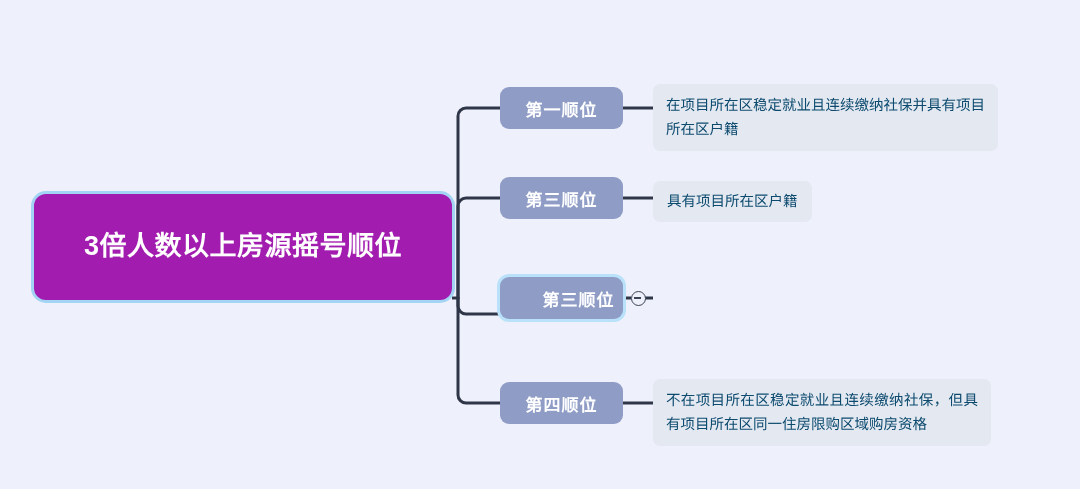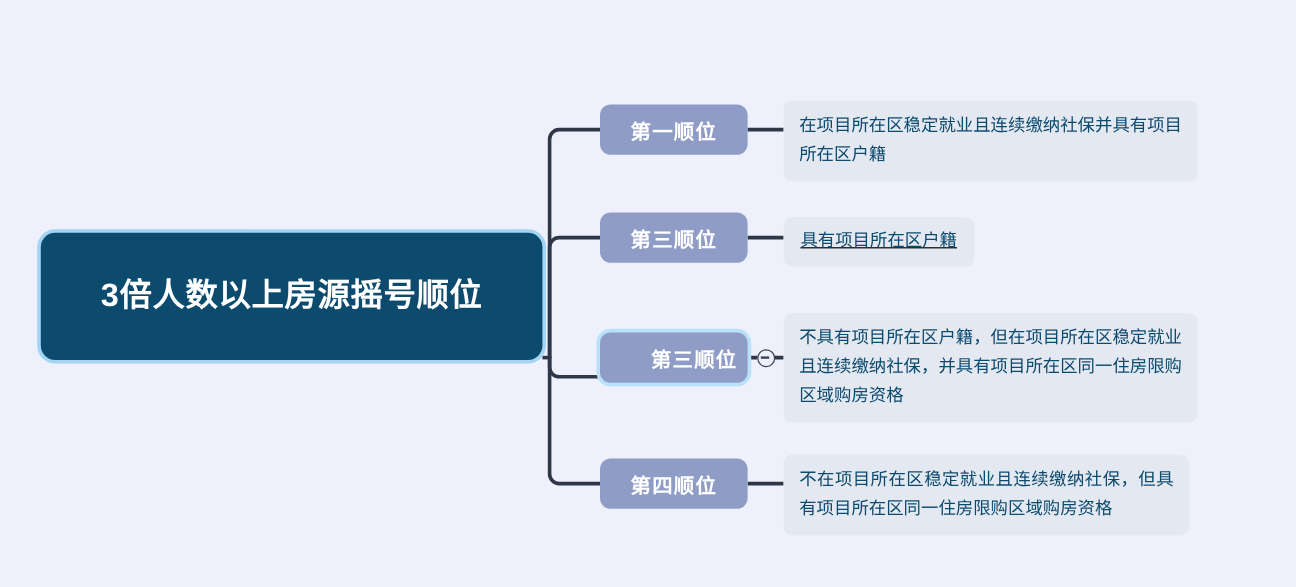--- a/index.html
+++ b/index.html
@@ -33,21 +33,21 @@
   }
 
   
   #root-node {
     position: absolute;
     left: 34px;
     top: 194px;
     width: 418px;
     height: 106px;
     box-sizing: border-box;
-    background: #0c4a6e;
+    background: #a21caf;
     border-radius: 12px;
     display: flex;
     align-items: center;
     justify-content: center;
     box-shadow: 0 0 0 3px #a3d4f4;
     z-index: 4;
   }
   #root-node .root-text {
     color: #ffffff;
     font-size: 27px;
@@ -98,21 +98,20 @@
   .desc-panel .desc-text {
     display: block;
     color: #0c4a6e;
     font-size: 14.5px;
     line-height: 1.66;
     text-align: justify;
     word-break: break-all;
   }
   .desc-panel.fit {
     padding: 8px 14px 9px 14px;
-    text-decoration: underline;
   }
   .desc-panel.fit .desc-text {
     white-space: nowrap;
   }
 
   
   .collapse-toggle {
     position: absolute;
     width: 15px;
     height: 15px;
@@ -169,23 +168,20 @@
     <span class="branch-text">第三顺位</span>
   </div>
   <div class="desc-panel fit" style="top:181px">
     <span class="desc-text">具有项目所在区户籍</span>
   </div>
 
   <div class="branch-node selected" style="top:277px">
     <span class="branch-text">第三顺位</span>
   </div>
   <div class="collapse-toggle" style="left:630.5px; top:290.5px"></div>
-  <div class="desc-panel" style="top:261px; width:345px">
-    <span class="desc-text">不具有项目所在区户籍，但在项目所在区稳定就业且连续缴纳社保，并具有项目所在区同一住房限购区域购房资格</span>
-  </div>
 
   <div class="branch-node" style="top:382px">
     <span class="branch-text">第四顺位</span>
   </div>
   <div class="desc-panel" style="top:379px; width:338px">
     <span class="desc-text">不在项目所在区稳定就业且连续缴纳社保，但具有项目所在区同一住房限购区域购房资格</span>
   </div>
 
 </div>
 

